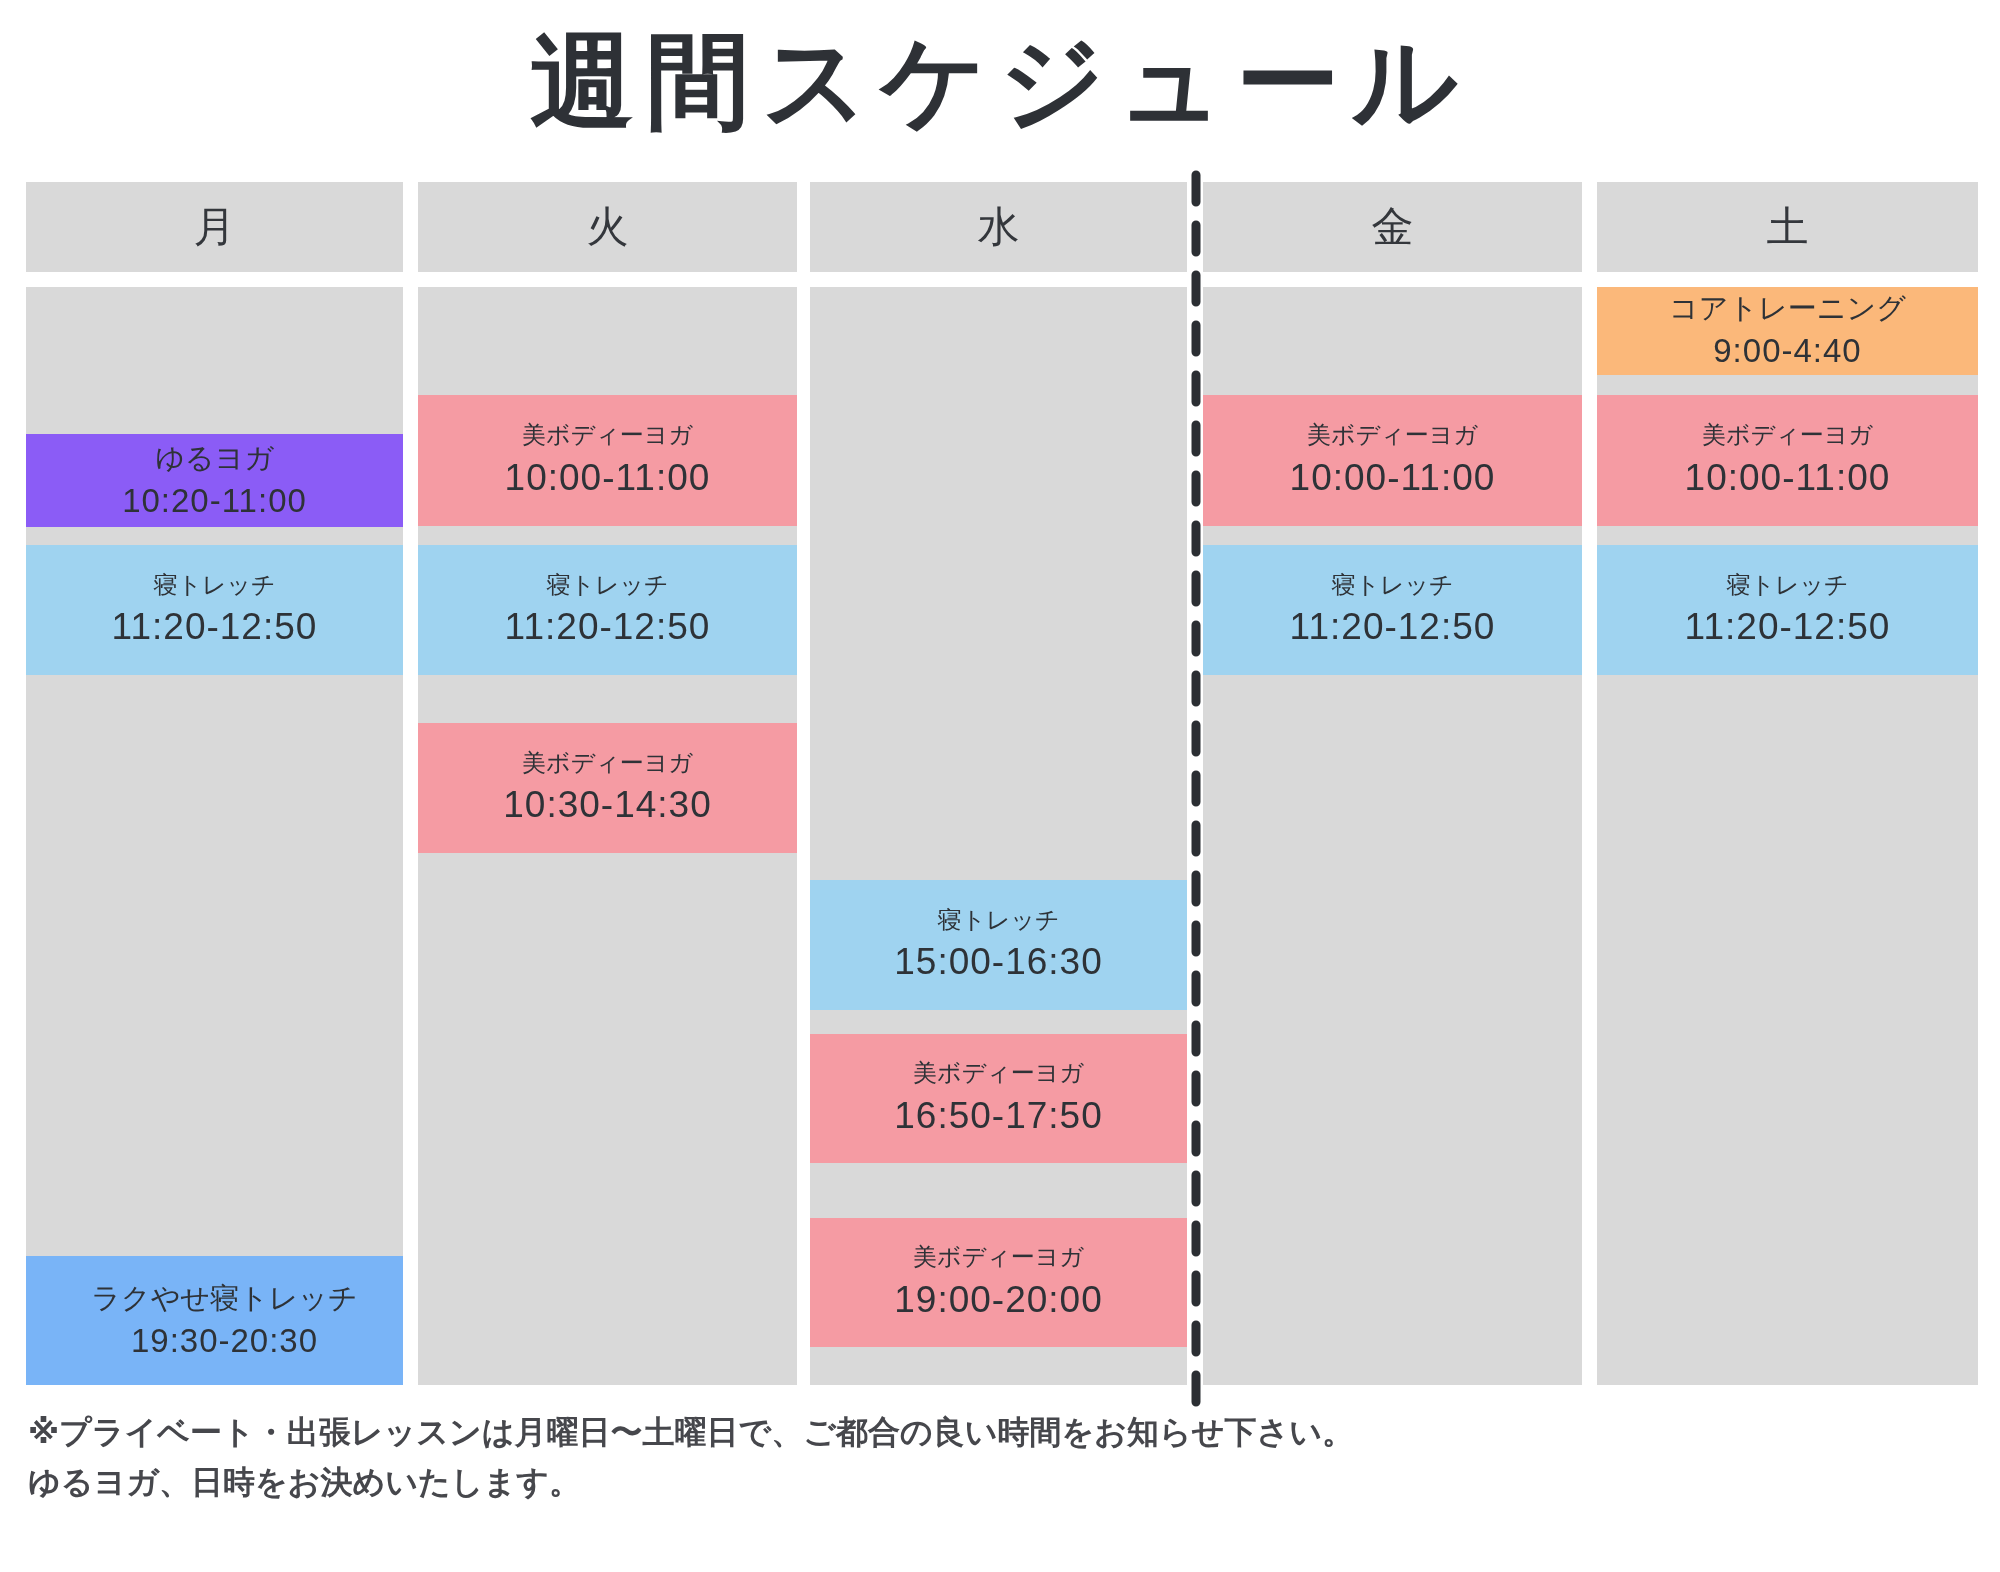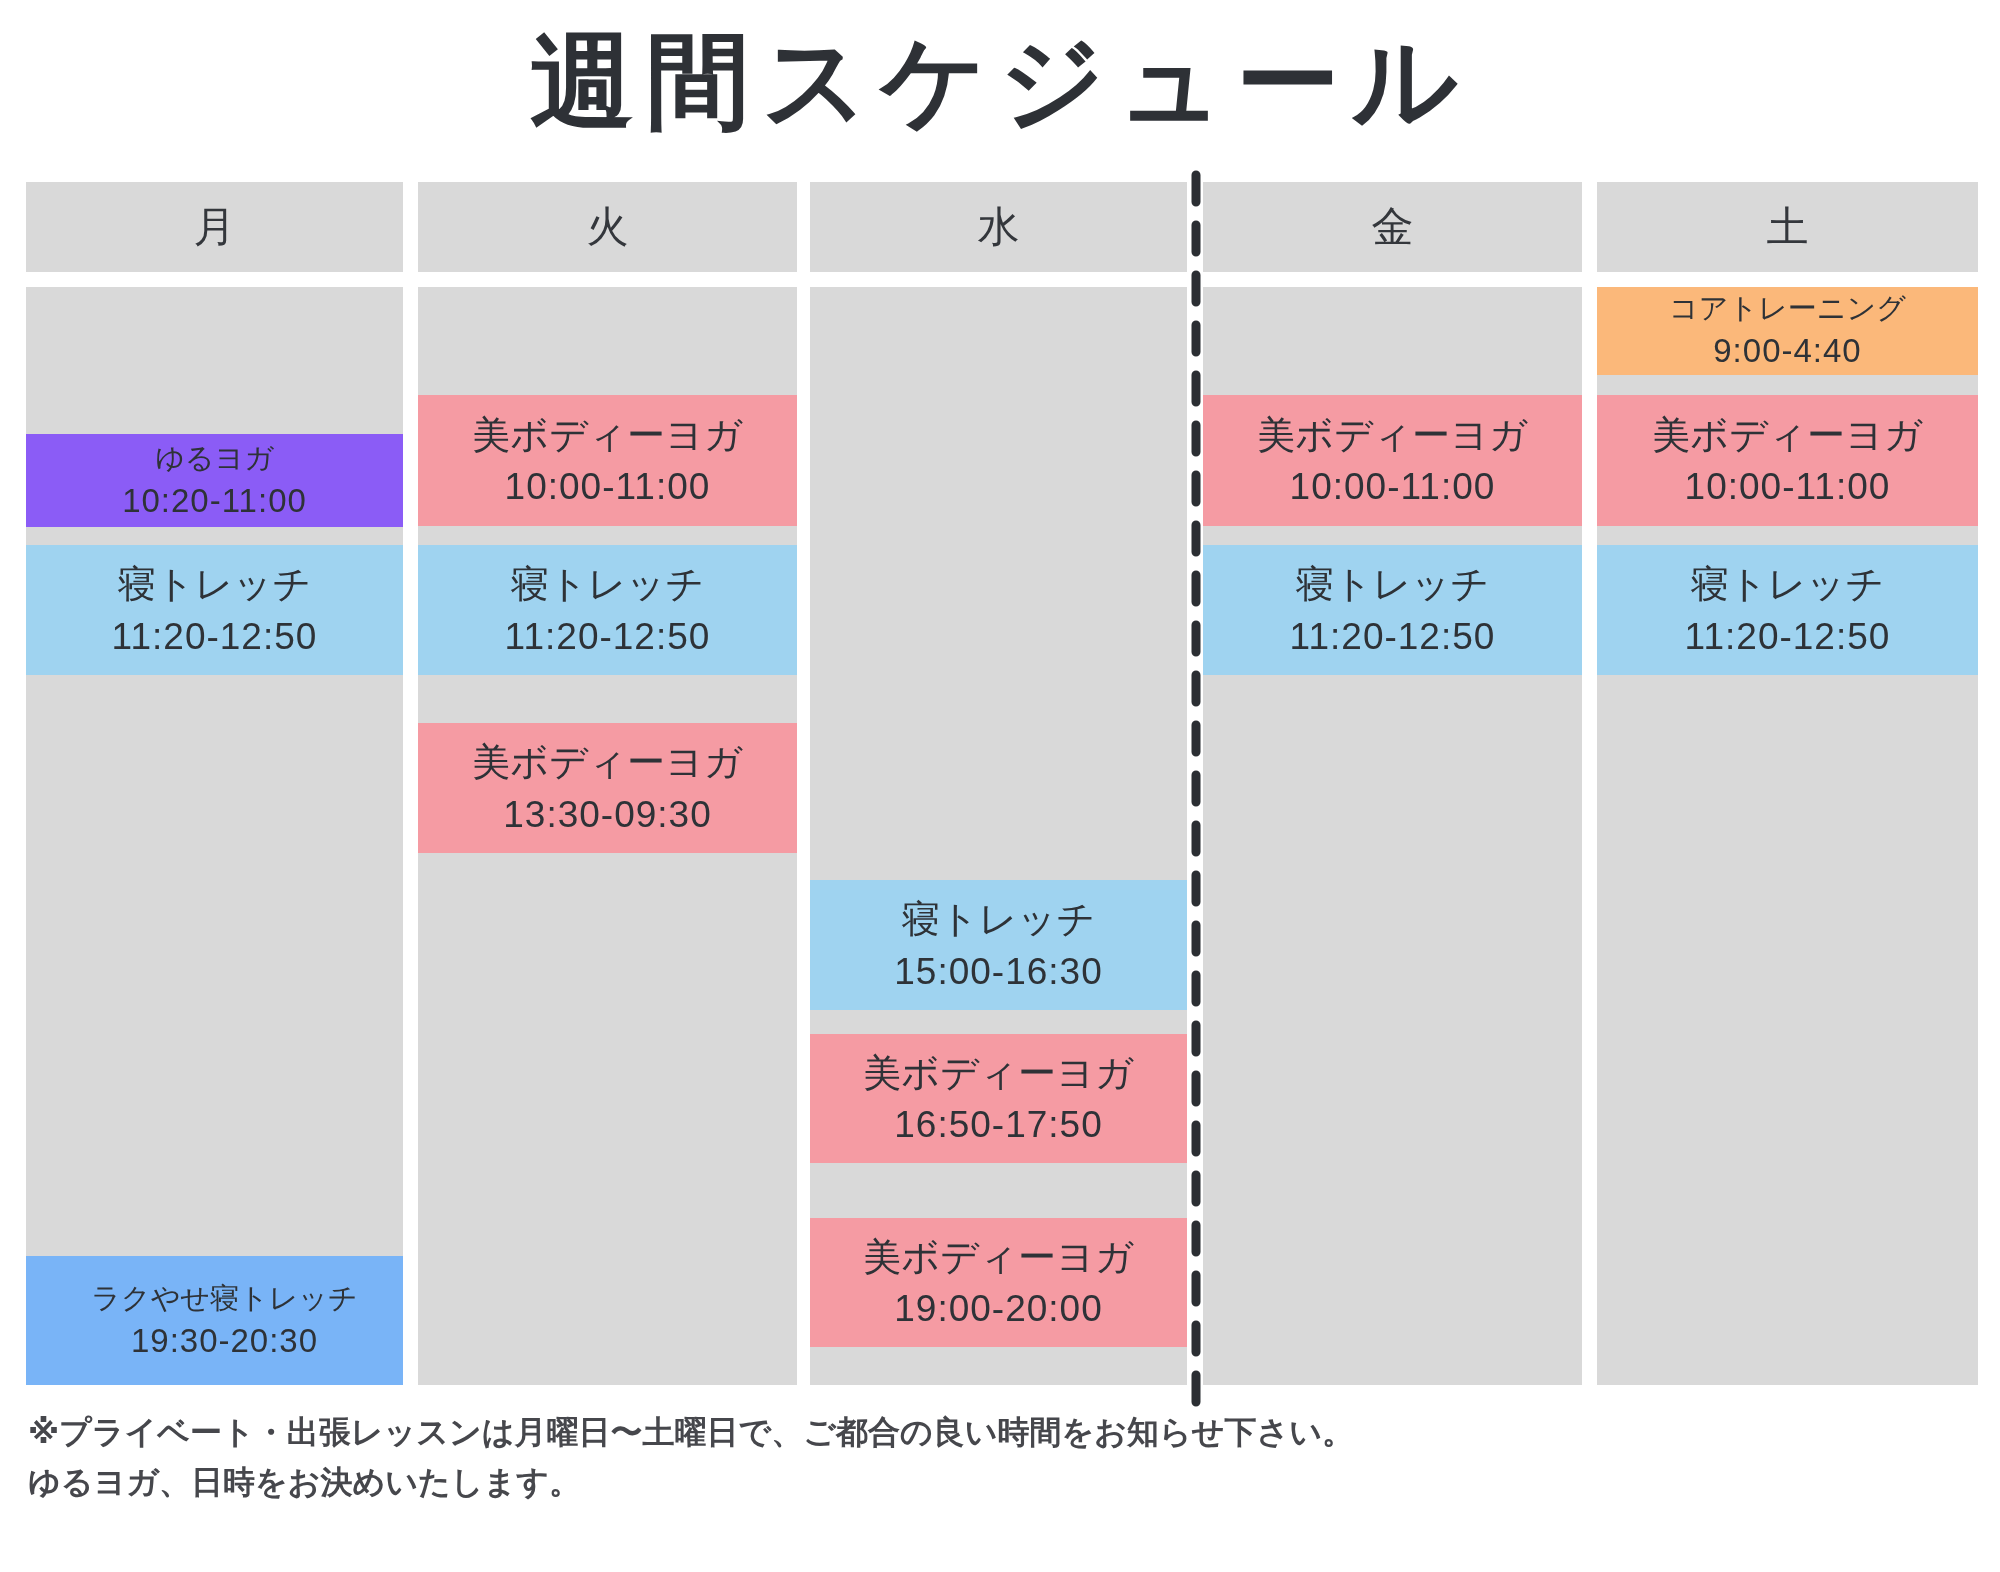--- a/index.html
+++ b/index.html
@@ -26,21 +26,21 @@
     font-size:42px;font-weight:500;color:#34373c;
   }
   .day-body{
     position:absolute;top:105px;left:0;right:0;height:1098px;background:#d9d9d9;
   }
   .event{
     position:absolute;left:0;right:0;
     display:flex;flex-direction:column;align-items:center;justify-content:center;
     color:#2e3237;font-weight:400;text-align:center;line-height:1.38;
   }
-  .event .ev-name{font-size:38px;}
+  .event .ev-name{font-size:24px;}
   .event .ev-time{font-size:37px;letter-spacing:1px;}
   .event.compact .ev-name{font-size:29px;}
   .event.compact .ev-time{font-size:33px;}
   .divider{position:absolute;left:1190px;top:168px;}
   .footnote{
     position:absolute;left:28px;top:1408px;width:1968px;
     font-size:32px;font-weight:700;color:#46474c;line-height:1.55;
   }
 </style>
 </head>
@@ -76,21 +76,21 @@
         <div class="event" style="top: 108px; height: 131px; background: rgb(245, 155, 163);">
           <div class="ev-name">美ボディーヨガ</div>
           <div class="ev-time">10:00-11:00</div>
         </div>
         <div class="event" style="top: 258px; height: 130px; background: rgb(159, 211, 240);">
           <div class="ev-name">寝トレッチ</div>
           <div class="ev-time">11:20-12:50</div>
         </div>
         <div class="event" style="top: 436px; height: 130px; background: rgb(245, 155, 163);">
           <div class="ev-name">美ボディーヨガ</div>
-          <div class="ev-time">13:30-09:30</div>
+          <div class="ev-time">10:30-14:30</div>
         </div>
       </div>
     </div>
     <div class="day">
       <div class="day-header">
         <span>水</span>
       </div>
       <div class="day-body">
         <div class="event" style="top: 593px; height: 130px; background: rgb(159, 211, 240);">
           <div class="ev-name">寝トレッチ</div>

